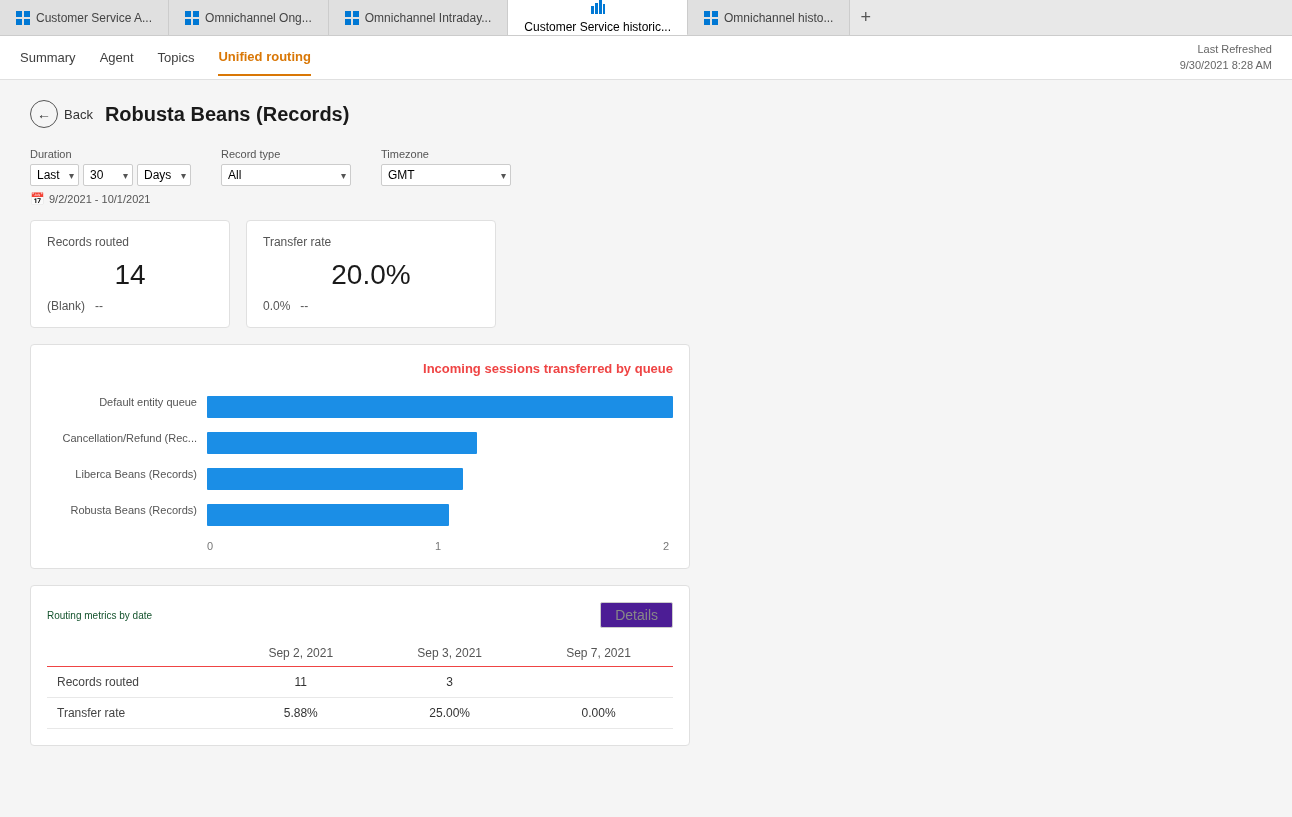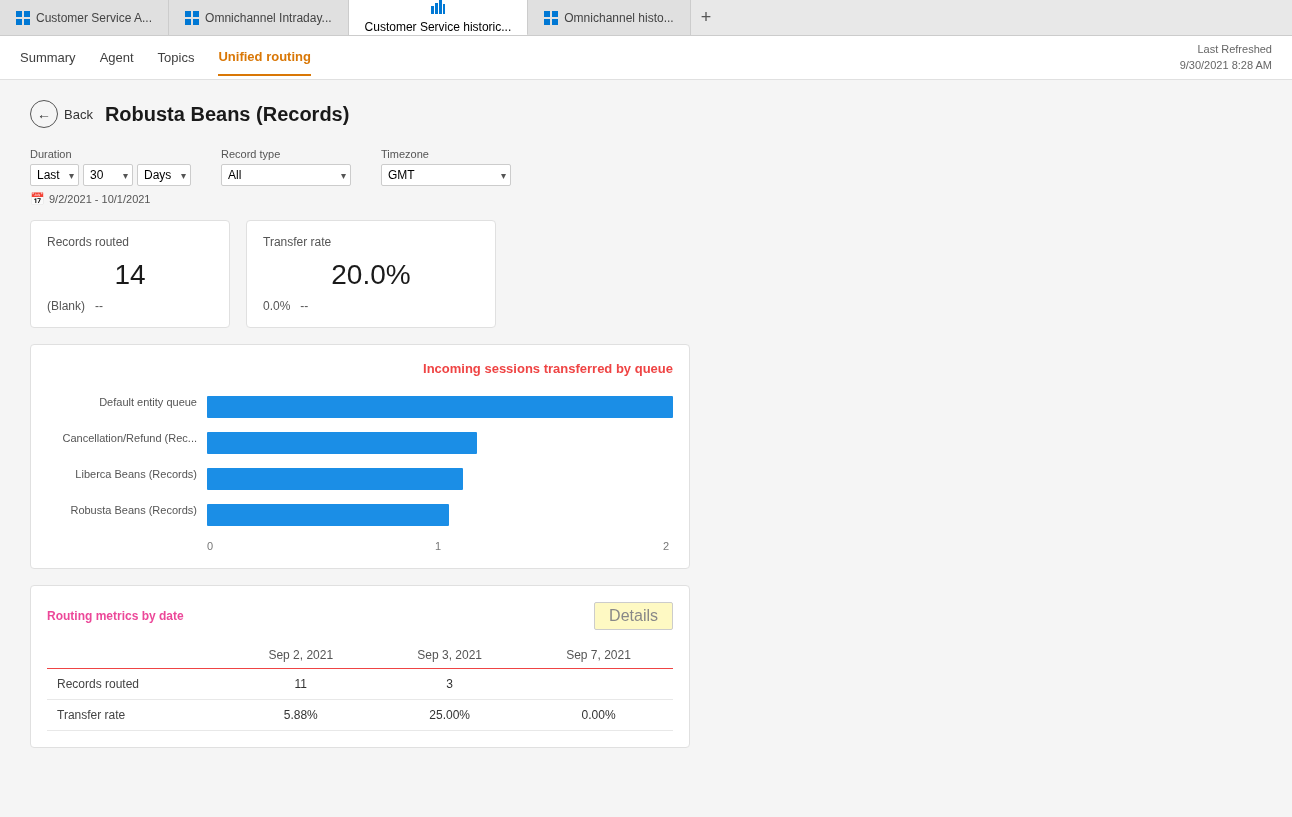--- a/index.html
+++ b/index.html
@@ -271,30 +271,30 @@
       padding: 16px;
       max-width: 660px;
     }
     .table-header-row {
       display: flex;
       justify-content: space-between;
       align-items: center;
       margin-bottom: 12px;
     }
     .table-title {
-      font-size: 12px;
-      font-weight: 700;
-      color: #ec4899;
+      font-size: 10px;
+      font-weight: 400;
+      color: #14532d;
     }
     .details-btn {
       border: 1px solid #ccc;
-      background: #fef9c3;
+      background: #4c1d95;
       color: #888;
       padding: 4px 14px;
-      font-size: 16px;
+      font-size: 14px;
       border-radius: 2px;
       cursor: pointer;
     }
     .data-table {
       width: 100%;
       border-collapse: collapse;
       font-size: 12px;
     }
     .data-table th {
       font-weight: 500;
@@ -322,20 +322,29 @@
 
 <div class="tab-bar">
   <div class="tab">
     <svg class="tab-icon" viewBox="0 0 14 14" fill="#0078d4">
         <rect x="0" y="0" width="6" height="6"></rect>
         <rect x="8" y="0" width="6" height="6"></rect>
         <rect x="0" y="8" width="6" height="6"></rect>
         <rect x="8" y="8" width="6" height="6"></rect>
       </svg>
     <span>Customer Service A...</span>
+  </div>
+  <div class="tab">
+    <svg class="tab-icon" viewBox="0 0 14 14" fill="#0078d4">
+        <rect x="0" y="0" width="6" height="6"></rect>
+        <rect x="8" y="0" width="6" height="6"></rect>
+        <rect x="0" y="8" width="6" height="6"></rect>
+        <rect x="8" y="8" width="6" height="6"></rect>
+      </svg>
+    <span>Omnichannel Ong...</span>
   </div>
   <div class="tab">
     <svg class="tab-icon" viewBox="0 0 14 14" fill="#0078d4">
         <rect x="0" y="0" width="6" height="6"></rect>
         <rect x="8" y="0" width="6" height="6"></rect>
         <rect x="0" y="8" width="6" height="6"></rect>
         <rect x="8" y="8" width="6" height="6"></rect>
       </svg>
     <span>Omnichannel Intraday...</span>
   </div>

